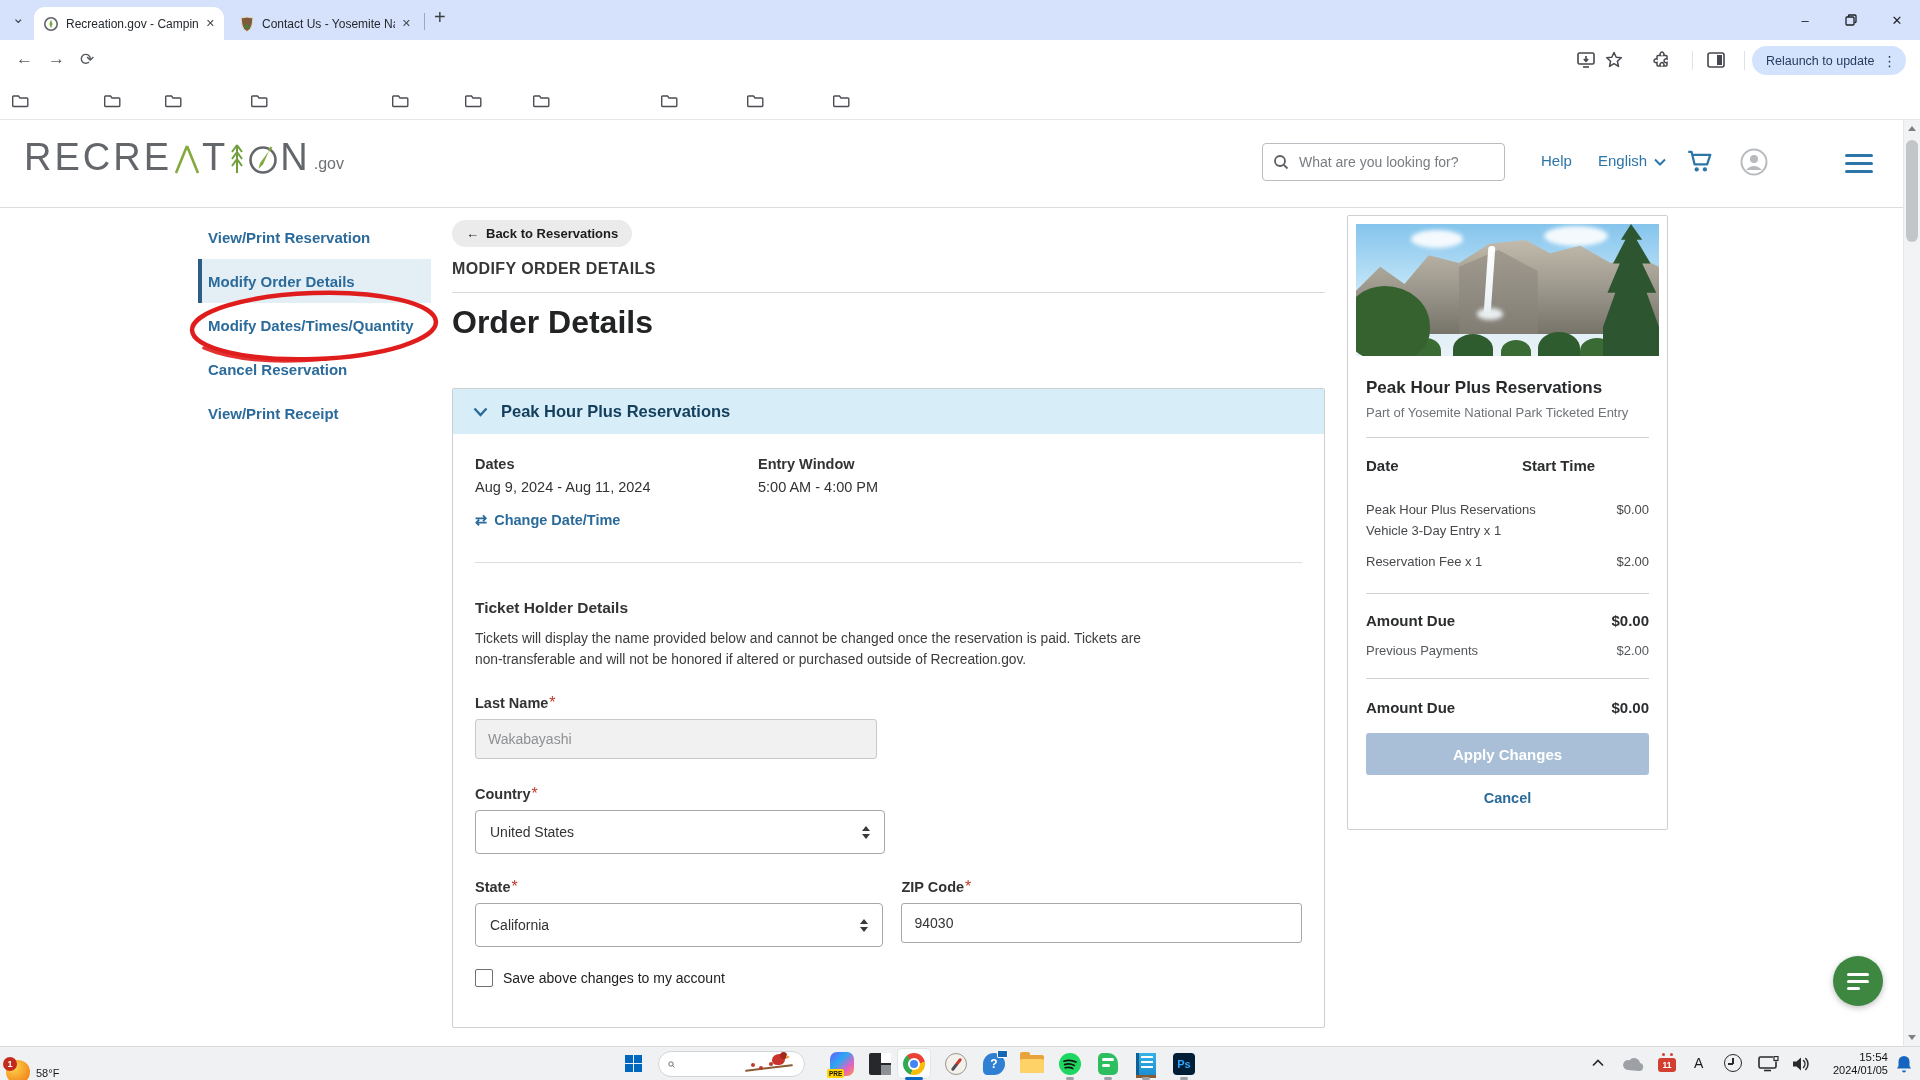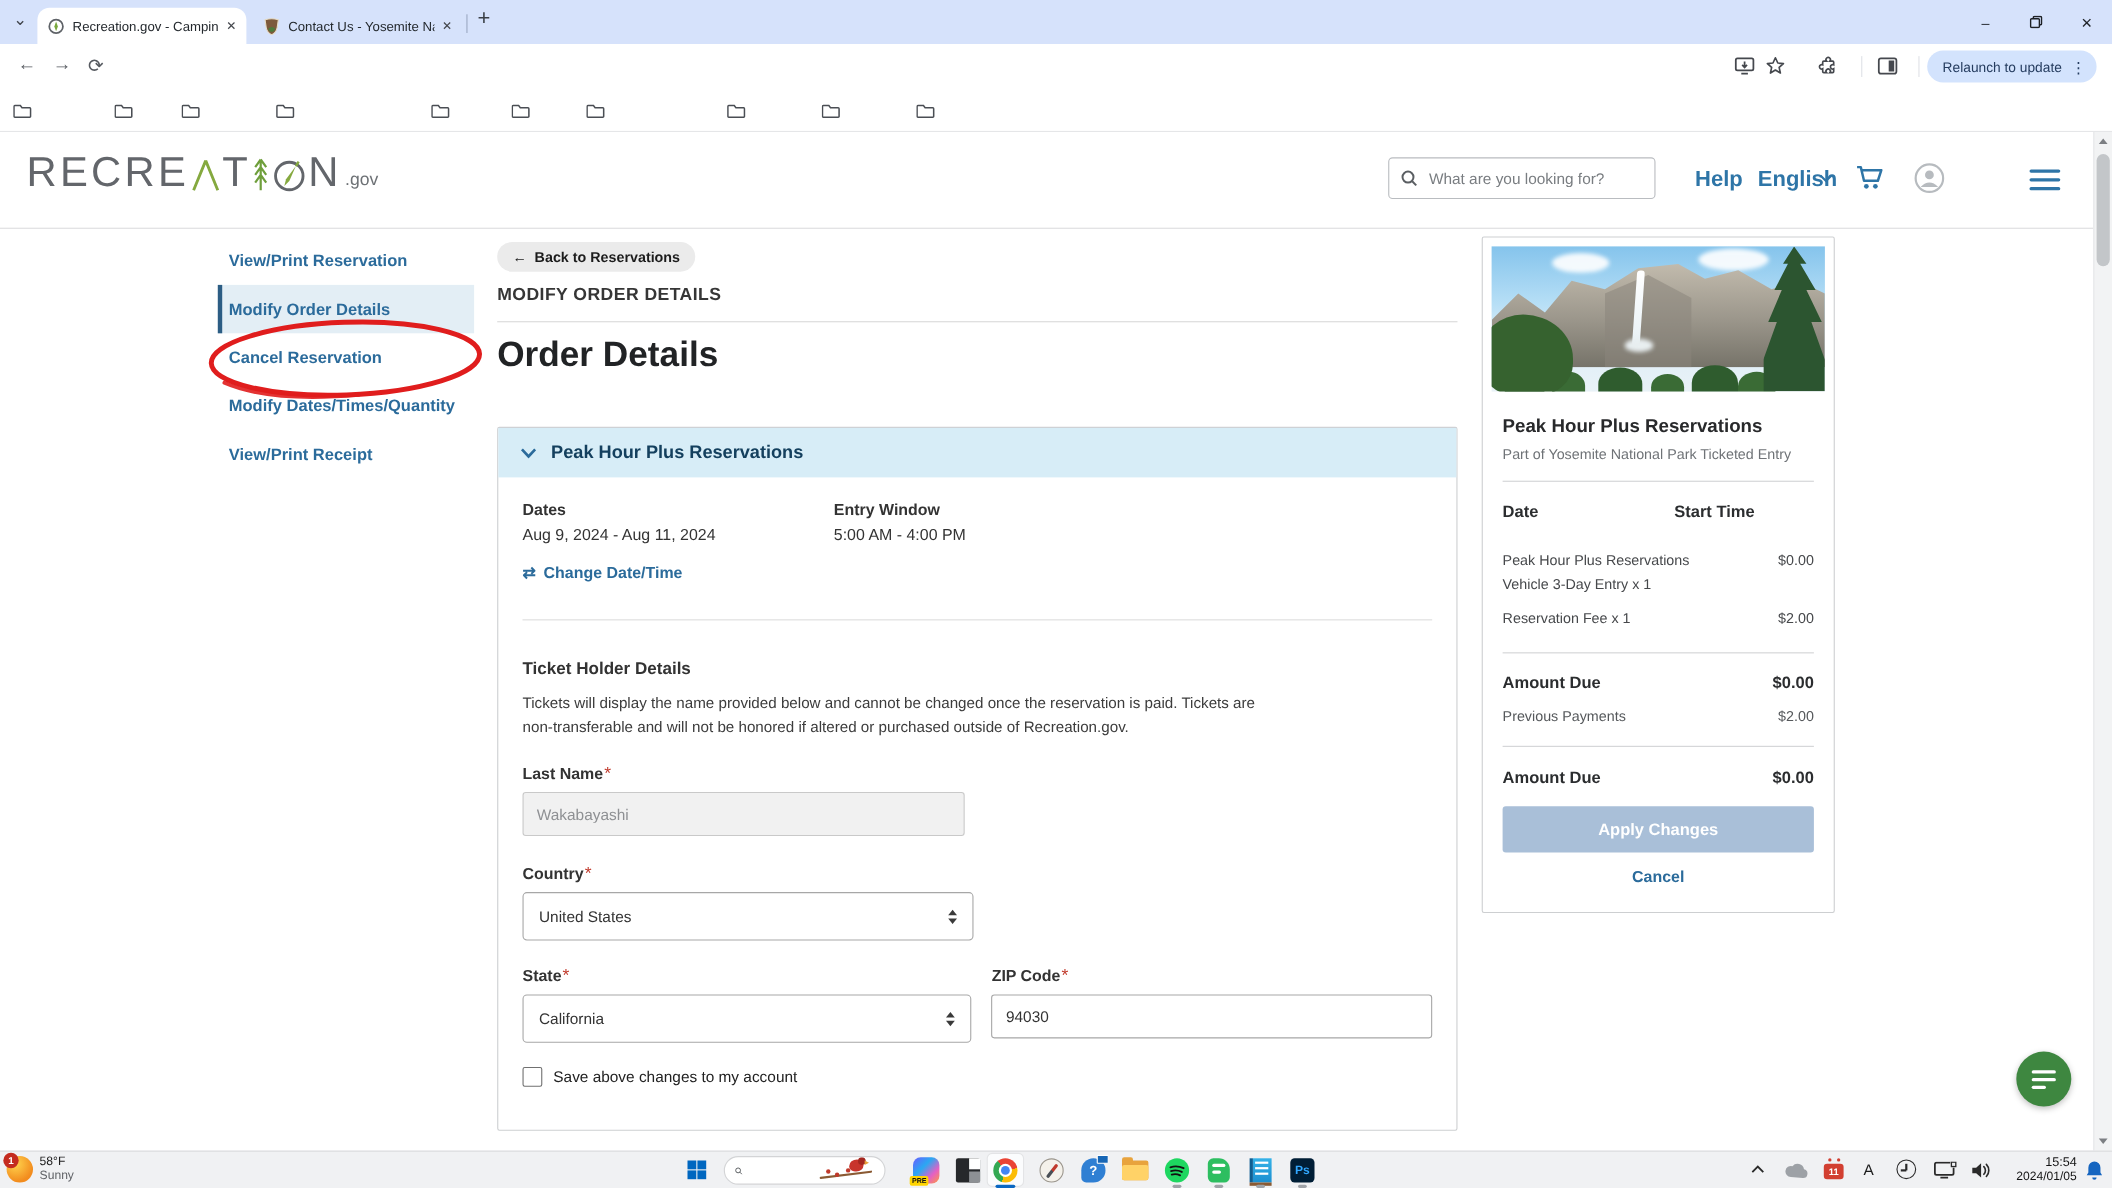--- a/index.html
+++ b/index.html
@@ -39,21 +39,21 @@
 
   .site-header { position:absolute; left:0; top:0; width:1903px; height:88px; border-bottom:1px solid #dcdddf; background:#fff; }
   .logo { position:absolute; left:24px; top:18px; display:flex; align-items:flex-end; color:#63666b; }
   .logo .big { font-size:38px; font-weight:300; letter-spacing:3px; line-height:1; }
   .logo .suffix { font-size:16px; color:#6d7175; margin-left:3px; padding-bottom:3px; letter-spacing:0; }
   .logo svg { margin:0 1px; }
   .hsearch { position:absolute; left:1262px; top:23px; width:243px; height:38px; border:1px solid #b9bcc0; border-radius:4px;
     display:flex; align-items:center; padding:0 10px; gap:8px; background:#fff; }
   .hsearch input { flex:1; border:0; outline:0; font-size:14px; color:#333; font-family:"Liberation Sans",sans-serif; }
   input::placeholder { color:#797d81; opacity:1; }
-  .hlink { position:absolute; top:32px; font-size:20px; font-weight:700; color:#2e75a7; }
+  .hlink { position:absolute; top:32px; font-size:15px; font-weight:400; color:#2e75a7; }
   .hamburger { position:absolute; left:1845px; top:34px; width:28px; }
   .hamburger div { height:3px; background:#2e75a7; border-radius:2px; margin-bottom:5px; }
 
   
   .pagescroll { position:absolute; right:0; top:0; width:17px; height:926px; background:#f2f3f4; border-left:1px solid #e6e7e9; }
   .pagescroll .thumb { position:absolute; left:2px; top:20px; width:12px; height:102px; background:#c3c6c9; border-radius:6px; }
   .sarrow { position:absolute; left:4px; width:0; height:0; border-left:4px solid transparent; border-right:4px solid transparent; }
 
   
   .lnav { position:absolute; left:198px; top:95px; width:233px; }
@@ -132,21 +132,21 @@
   .chat-fab { position:absolute; left:1833px; top:836px; width:50px; height:50px; border-radius:50%; background:#3e8740;
     box-shadow:0 2px 6px rgba(0,0,0,.25); display:flex; flex-direction:column; align-items:center; justify-content:center; gap:4px; }
   .chat-fab div { height:3px; border-radius:2px; background:#fff; }
 
   
   #taskbar { position:absolute; left:0; top:1046px; width:1920px; height:34px; background:#f0f1f3; border-top:1px solid #d9dadc; }
   .weather { position:absolute; left:6px; top:3px; display:flex; align-items:center; gap:6px; }
   .sun { width:24px; height:24px; border-radius:50%; background:radial-gradient(circle at 35% 30%,#ffd34d,#f28c1e 70%); position:relative; }
   .wbadge { position:absolute; left:-3px; top:-3px; width:14px; height:14px; border-radius:50%; background:#c42b1f; color:#fff;
     font-size:9px; font-weight:700; display:flex; align-items:center; justify-content:center; }
-  .wtxt1 { font-size:11px; color:#1c1c1c; line-height:13px; }
+  .wtxt1 { font-size:11px; color:#1c1c1c; line-height:13px;margin-top:17px; }
   .wtxt2 { font-size:11px; color:#5f6266; line-height:13px; }
   .winlogo { position:absolute; left:625px; top:8px; width:17px; height:17px; display:grid; grid-template-columns:8px 8px; grid-gap:1px; }
   .winlogo div { width:8px; height:8px; background:#0067c0; }
   .tsearch { position:absolute; left:658px; top:4px; width:147px; height:26px; background:#fff; border:1px solid #d3d4d6; border-radius:13px;
     display:flex; align-items:center; padding:0 9px; gap:6px; overflow:hidden; }
   .tsearch input { width:56px; border:0; outline:0; font-size:12px; color:#55595d; background:transparent; font-family:"Liberation Sans",sans-serif;margin-top:43px; }
   .bird { position:relative; width:52px; height:24px; flex:0 0 auto; }
   .branch { position:absolute; left:2px; top:15px; width:48px; height:2px; background:#8a5a33; transform:rotate(-7deg); border-radius:2px; }
   .berry { position:absolute; width:4px; height:4px; border-radius:50%; background:#c0392b; }
   .bird-body { position:absolute; right:10px; top:2px; width:13px; height:11px; border-radius:55% 45% 50% 40%; background:#c8342c; }
@@ -348,22 +348,22 @@
     <div class="hamburger">
         <div></div>
         <div></div>
         <div></div>
       </div>
   </div>
 
   <div class="lnav">
     <div class="lnav-item">View/Print Reservation</div>
     <div class="lnav-item active">Modify Order Details</div>
+    <div class="lnav-item">Modify Dates/Times/Quantity</div>
     <div class="lnav-item">Cancel Reservation</div>
-    <div class="lnav-item">Modify Dates/Times/Quantity</div>
     <div class="lnav-item">View/Print Receipt</div>
   </div>
 
   <svg class="red-annot" width="258" height="80" viewBox="0 0 258 80">
     <ellipse cx="128" cy="40" rx="122" ry="33" fill="none" stroke="#e01d1d" stroke-width="4.5" stroke-linecap="round" transform="rotate(-2 128 40)"></ellipse>
     <path d="M18 62 Q60 80 140 73" fill="none" stroke="#e01d1d" stroke-width="3.5" stroke-linecap="round" opacity="0.9"></path>
   </svg>
 
   <div class="main">
 

